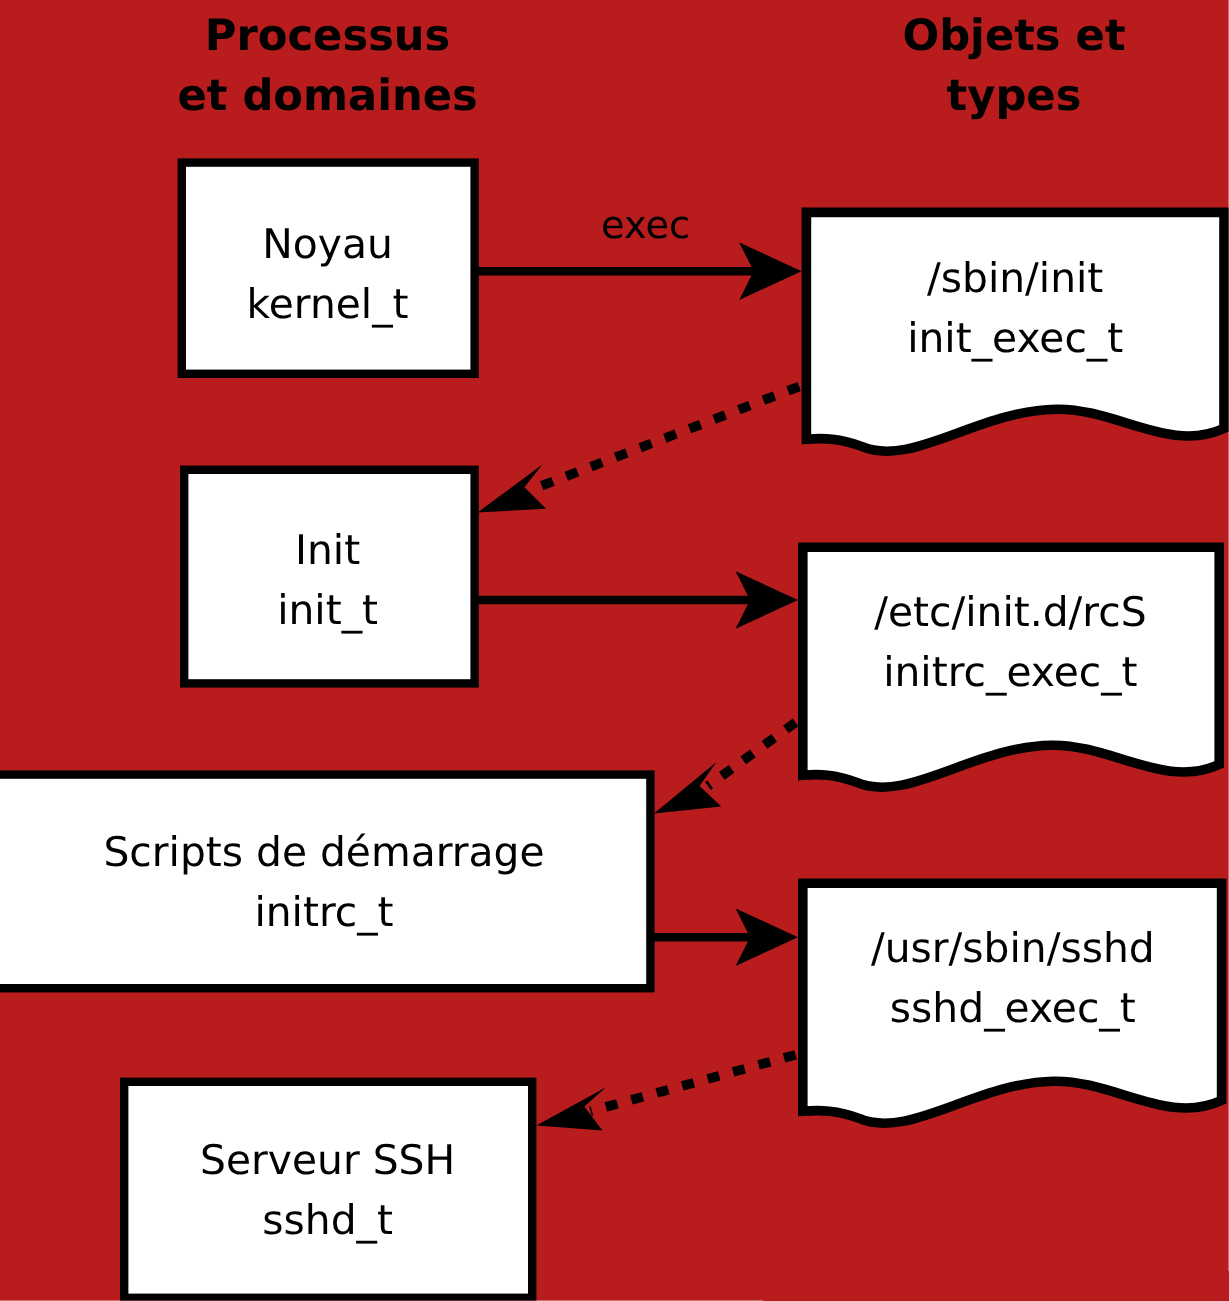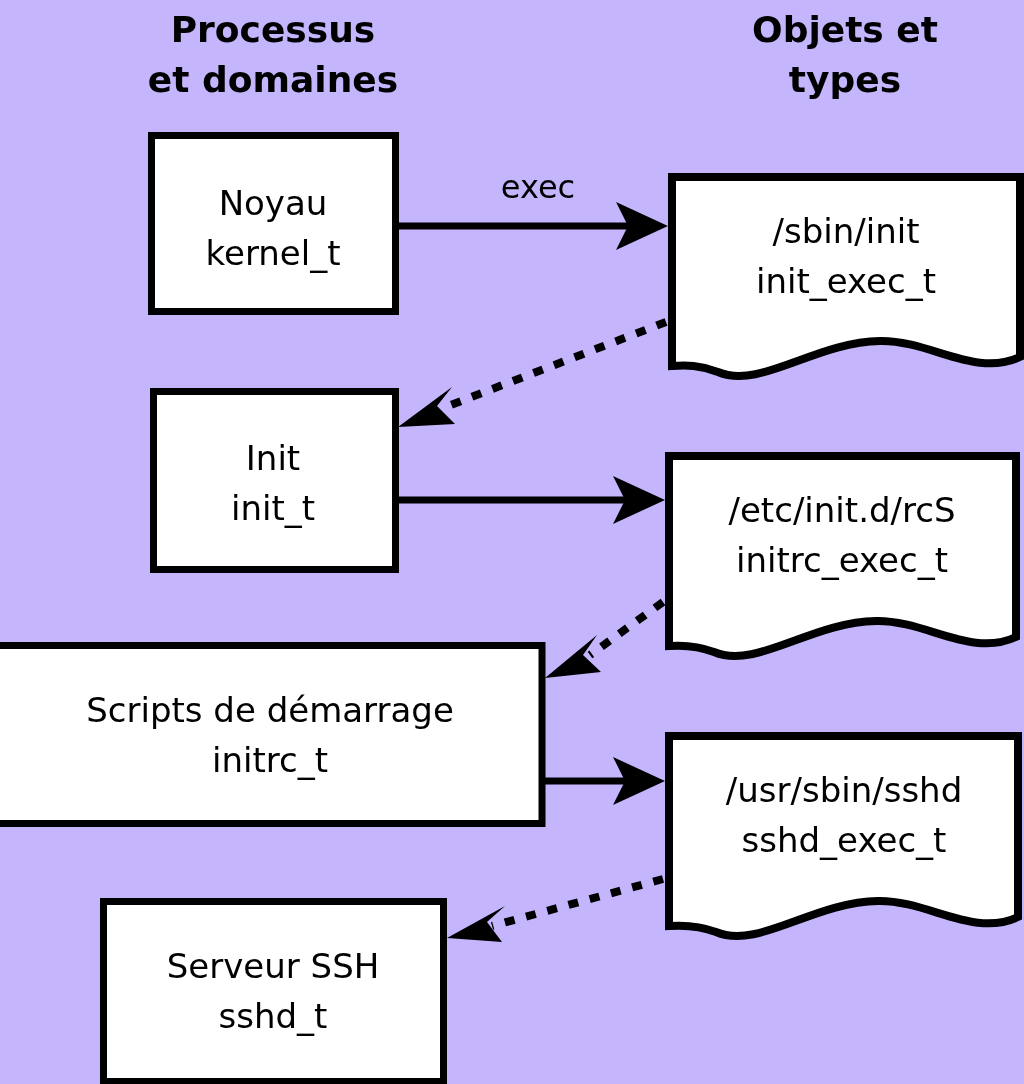--- a/index.html
+++ b/index.html
@@ -4,21 +4,21 @@
 <style>
   html, body {
     margin: 0;
     padding: 0;
     background: #ffffff;
   }
   #stage {
     position: relative;
     width: 1024px;
     height: 1084px;
-    background: #c4b5fd;
+    background: #b91c1c;
     overflow: hidden;
     font-family: "DejaVu Sans", sans-serif;
   }
   #diagram-svg {
     position: absolute;
     left: 0;
     top: 0;
     width: 1024px;
     height: 1084px;
   }

